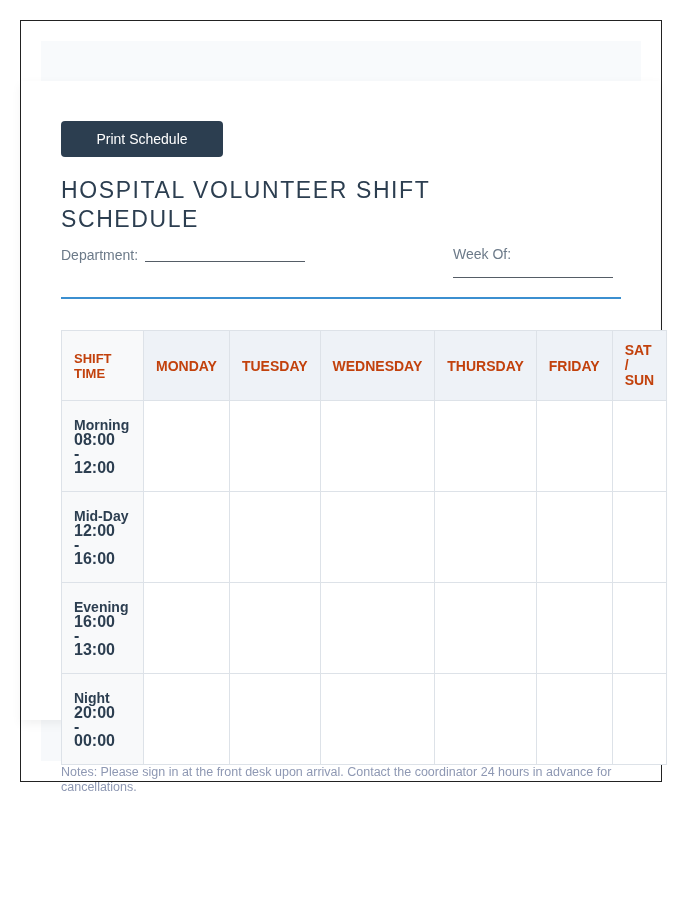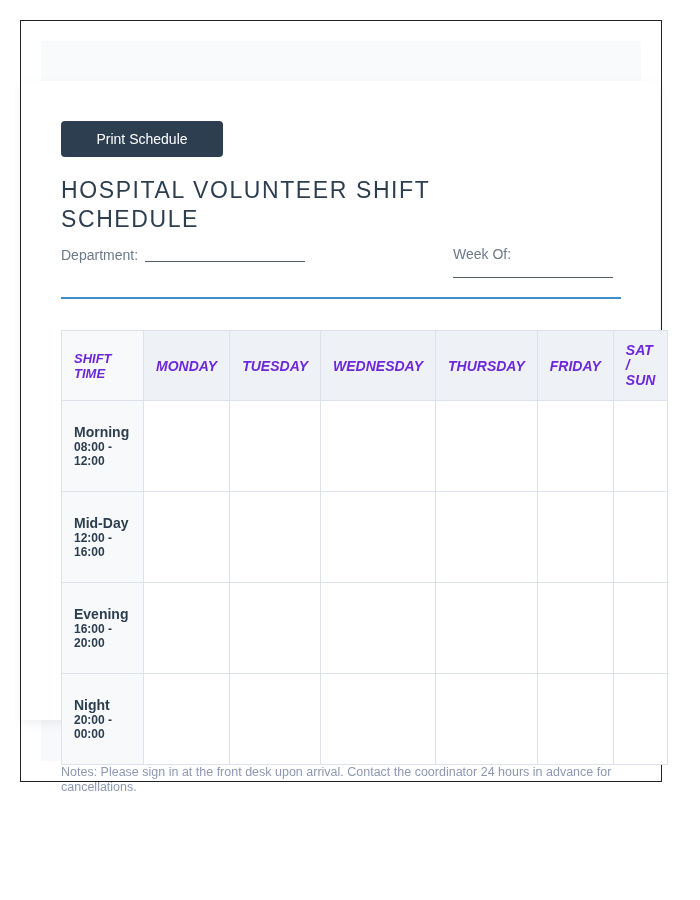--- a/index.html
+++ b/index.html
@@ -56,35 +56,35 @@
     }
 
     table.schedule {
       position: absolute; left: 61px; top: 330px;
       border-collapse: collapse; table-layout: fixed;
     }
     table.schedule th, table.schedule td {
       border: 1px solid #dde2e8; vertical-align: middle;
     }
     table.schedule th {
-      background: #eef2f7; font-size: 14px; font-weight: bold; color: #6d28d9;
-      text-align: center; height: 70px; padding: 0 12px; font-style: italic;
+      background: #eef2f7; font-size: 14px; font-weight: bold; color: #c2410c;
+      text-align: center; height: 70px; padding: 0 12px;
     }
     table.schedule th.col-shift {
       background: #f8f9fa; text-align: left; font-size: 13px; line-height: 15px; padding: 0 12px;
     }
     table.schedule th.col-satsun {
       text-align: left; line-height: 15px; padding: 0 12px; margin-top: 35px;
     }
     table.schedule td { height: 91px; background: #ffffff; }
     table.schedule td.shift-cell {
       background: #f8f9fa; padding: 0 12px;
     }
     .shift-name { display: block; font-size: 14px; font-weight: bold; color: #2c3e50; line-height: 16px; }
-    .shift-range { display: block; font-size: 12px; font-weight: bold; color: #2c3e50; line-height: 14px; width: 48px; }
+    .shift-range { display: block; font-size: 16px; font-weight: bold; color: #2c3e50; line-height: 14px; width: 48px; }
 
     .notes {
       position: absolute; left: 61px; top: 765px; width: 560px;
       font-size: 12.5px; line-height: 15px; color: #8e98b3;
     }
   </style>
 </head>
 <body>
 
 <div class="frame"></div>
@@ -148,21 +148,21 @@
       <td></td>
       <td></td>
       <td></td>
       <td></td>
       <td></td>
       <td></td>
     </tr>
     <tr>
       <td class="shift-cell">
         <span class="shift-name">Evening</span>
-        <span class="shift-range">16:00 - 20:00</span>
+        <span class="shift-range">16:00 - 13:00</span>
       </td>
       <td></td>
       <td></td>
       <td></td>
       <td></td>
       <td></td>
       <td></td>
     </tr>
     <tr>
       <td class="shift-cell">

